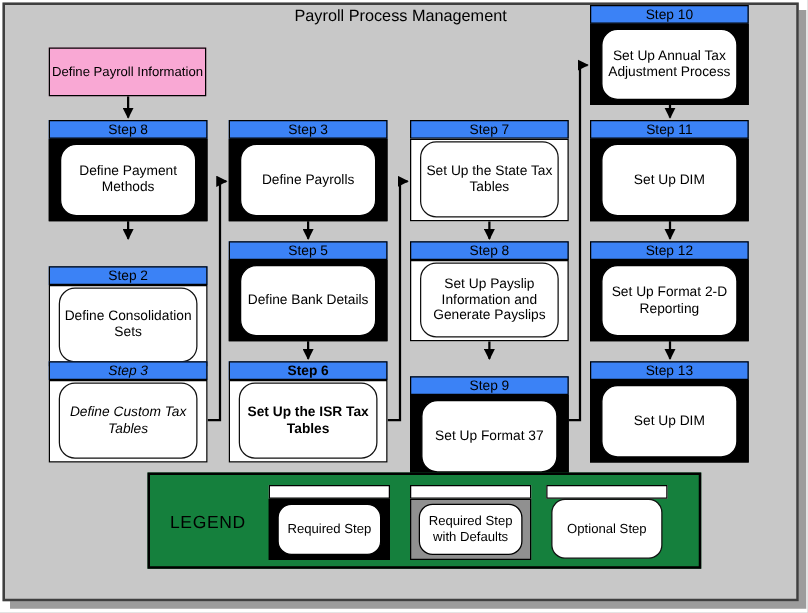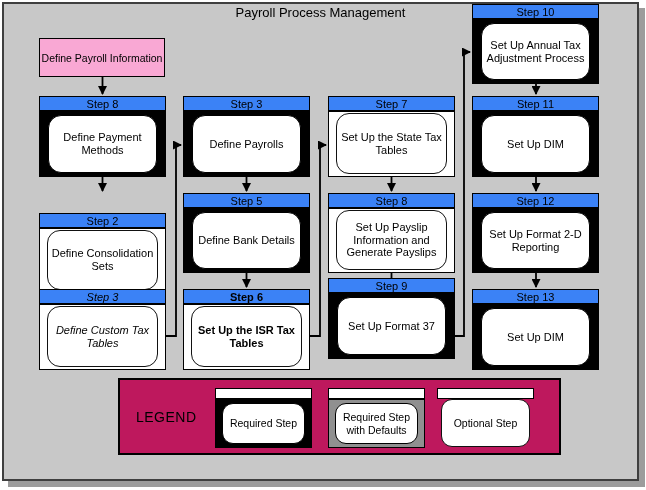--- a/index.html
+++ b/index.html
@@ -48,21 +48,21 @@
     box-sizing:border-box; background:#fff; border:1px solid #000;
     border-radius:13px;
     display:flex; align-items:center; justify-content:center;
     text-align:center; font-size:11px; line-height:1.18; padding:0 2px;
   }
   .step-body.optional .inner-box {
     left:7px; right:7px; top:1px; bottom:2px; border:1.7px solid #111;
   }
   #legend {
     position:absolute; left:114px; top:374px; width:443px; height:77px;
-    box-sizing:border-box; background:#be185d; border:2px solid #000;
+    box-sizing:border-box; background:#15803d; border:2px solid #000;
   }
   .legend-title {
     position:absolute; left:16px; top:50%; transform:translateY(-50%);
     font-size:14px; letter-spacing:0.5px;
   }
   .legend-item { position:absolute; top:8px; width:97px; height:60px; }
   .legend-item .lheader {
     position:absolute; left:0; right:0; top:0; height:11px;
     box-sizing:border-box; background:#fff; border:1.5px solid #000;
   }
@@ -156,21 +156,21 @@
         <div class="step-body optional">
           <div class="inner-box">Set Up the State Tax Tables</div>
         </div>
       </div>
       <div class="step" style="left: 324px; top: 189px; width: 127px; height: 80px;">
         <div class="step-header">Step 8</div>
         <div class="step-body optional">
           <div class="inner-box">Set Up Payslip Information and Generate Payslips</div>
         </div>
       </div>
-      <div class="step" style="left: 324px; top: 274px; width: 127px; height: 81px;">
+      <div class="step" style="left: 324px; top: 297px; width: 127px; height: 81px;">
         <div class="step-header">Step 9</div>
         <div class="step-body required">
           <div class="inner-box">Set Up Format 37</div>
         </div>
       </div>
       <div class="step" style="left: 468px; top: 0px; width: 127px; height: 80px;">
         <div class="step-header">Step 10</div>
         <div class="step-body required">
           <div class="inner-box">Set Up Annual Tax Adjustment Process</div>
         </div>

